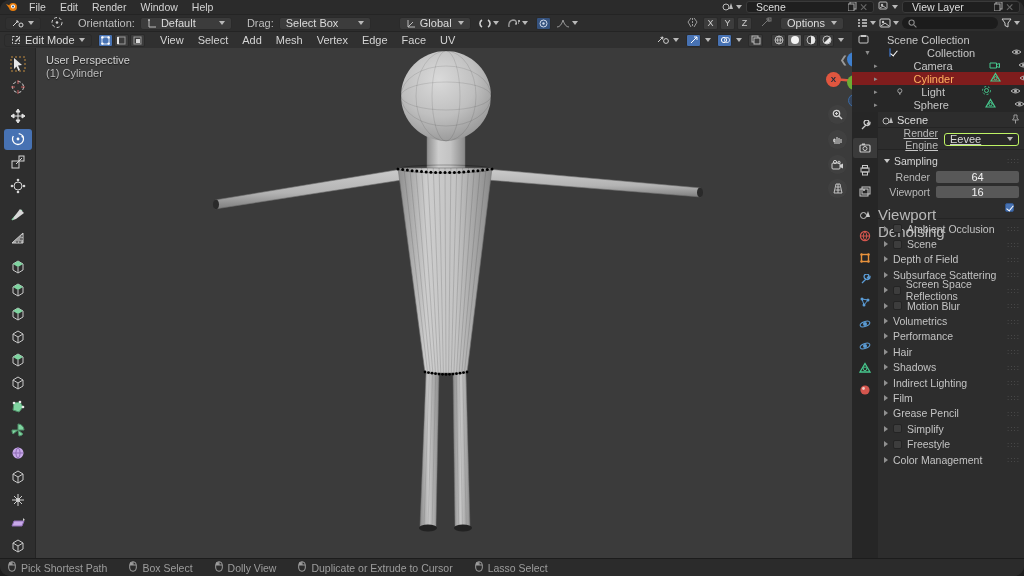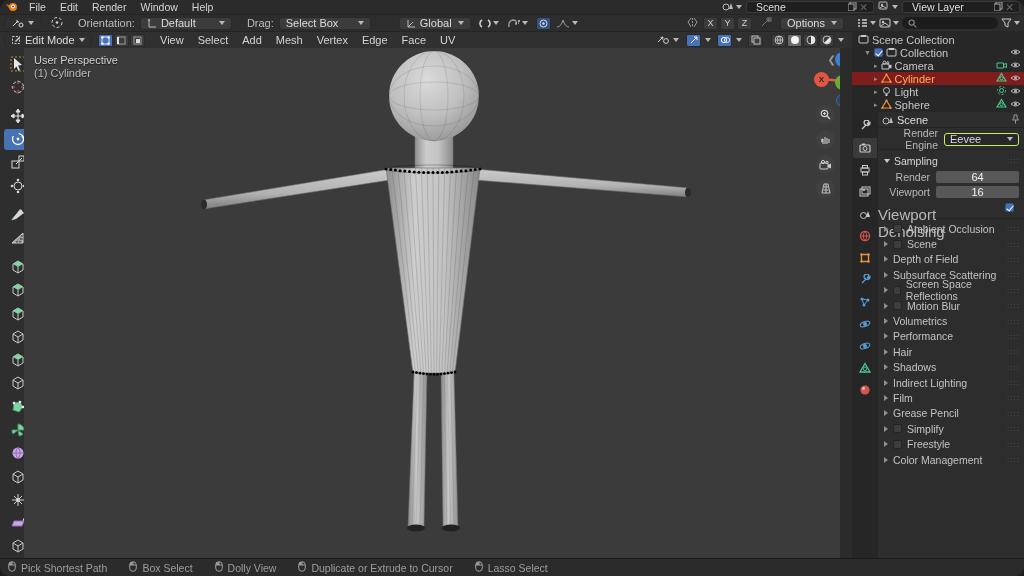--- a/index.html
+++ b/index.html
@@ -38,36 +38,36 @@
 
   
   .ltoolbar { position:absolute; left:0; top:48px; width:36px; height:510px; background:#2e2e2e;
     border-right:1px solid #242424; display:flex; flex-direction:column; align-items:center; padding-top:4px; }
   .tool { width:28px; height:22px; border-radius:3px; display:flex; align-items:center; justify-content:center; margin:1px 0; }
   .tool.active { background:#4772b3; }
   .tool svg { display:block; }
   .tool-gap { height:6px; }
 
   
-  .viewport { position:absolute; left:24px; top:48px; width:816px; height:510px; background:#3b3b3b; overflow:hidden;text-align:center; }
+  .viewport { position:absolute; left:36px; top:48px; width:816px; height:510px; background:#3b3b3b; overflow:hidden;text-align:center; }
   .vp-label { position:absolute; left:10px; color:#d2d2d2; text-shadow:0 1px 1px rgba(0,0,0,.6); }
 
   .gizmo { position:absolute; left:772px; top:0px; width:90px; height:70px; }
   .axisball { position:absolute; border-radius:50%; display:flex; align-items:center; justify-content:center;
     font-size:8px; font-weight:bold; color:#1d2a3a; }
   .navbtn { position:absolute; width:19px; height:19px; border-radius:50%; background:rgba(66,66,66,.85);
     display:flex; align-items:center; justify-content:center; }
 
   
   .outliner-hdr { position:absolute; left:852px; top:14px; width:172px; height:17px; background:#2d2d2d;
     border-top:1px solid #242424; display:flex; align-items:center; gap:3px; padding:0 4px; }
   .search { flex:1; display:flex; align-items:center; gap:4px; background:#1c1c1c; border-radius:7px;
     height:12px; padding:0 6px; color:#888; }
   .outliner { position:absolute; left:852px; top:31px; width:172px; height:81px; background:#272727; padding-top:2px; }
-  .orow { display:flex; align-items:center; height:13px; gap:3px; color:#c6c6c6; padding-right:3px; }
+  .orow { display:flex; align-items:center; height:13px; gap:18px; color:#c6c6c6; padding-right:3px; }
   .orow .grow { flex:1; }
   .orow.selected { background:#7f1d1d; }
   .orow.selected .olabel { color:#ffb25f; }
 
   .props { position:absolute; left:852px; top:112px; width:172px; height:446px; background:#2d2d2d; }
   .ptabs { position:absolute; left:0; top:0; width:26px; height:446px; background:#262626; display:flex;
     flex-direction:column; align-items:center; padding-top:4px; gap:2px; }
   .ptab { width:24px; height:20px; display:flex; align-items:center; justify-content:center; border-radius:2px 0 0 2px; }
   .ptab.active { background:#3a3a3a; }
   .pcontent { position:absolute; left:26px; top:0; width:146px; height:446px; }
@@ -855,21 +855,21 @@
             <circle cx="4" cy="6" r="3" fill="none" stroke="#bbb"></circle>
             <path d="M7 8 L9 2 L11 8 Z" fill="#bbb"></path>
           </svg>
         <span>Scene</span>
         <span style="margin-left:auto;">
           <svg width="9" height="10" viewBox="0 0 9 10">
               <path d="M3 1 h3 v3 l1.5 2 h-6 L3 4 Z M4.5 6 v3.5" stroke="#9a9a9a" fill="none"></path>
             </svg>
         </span>
       </div>
-      <div class="prow" style="height:19px; padding-top:3px;">
+      <div class="prow" style="height:19px; padding-top:3px;text-decoration:underline;">
         <span class="plabel" style="width:66px;">Render Engine</span>
         <div class="ddark">
           <span>Eevee</span>
           <span class="chev"></span>
         </div>
       </div>
       <div class="psep"></div>
       <div class="sect" style="height:17px;">
         <span class="tri-d"></span>
         <span style="color:#d6d6d6;">Sampling</span>

